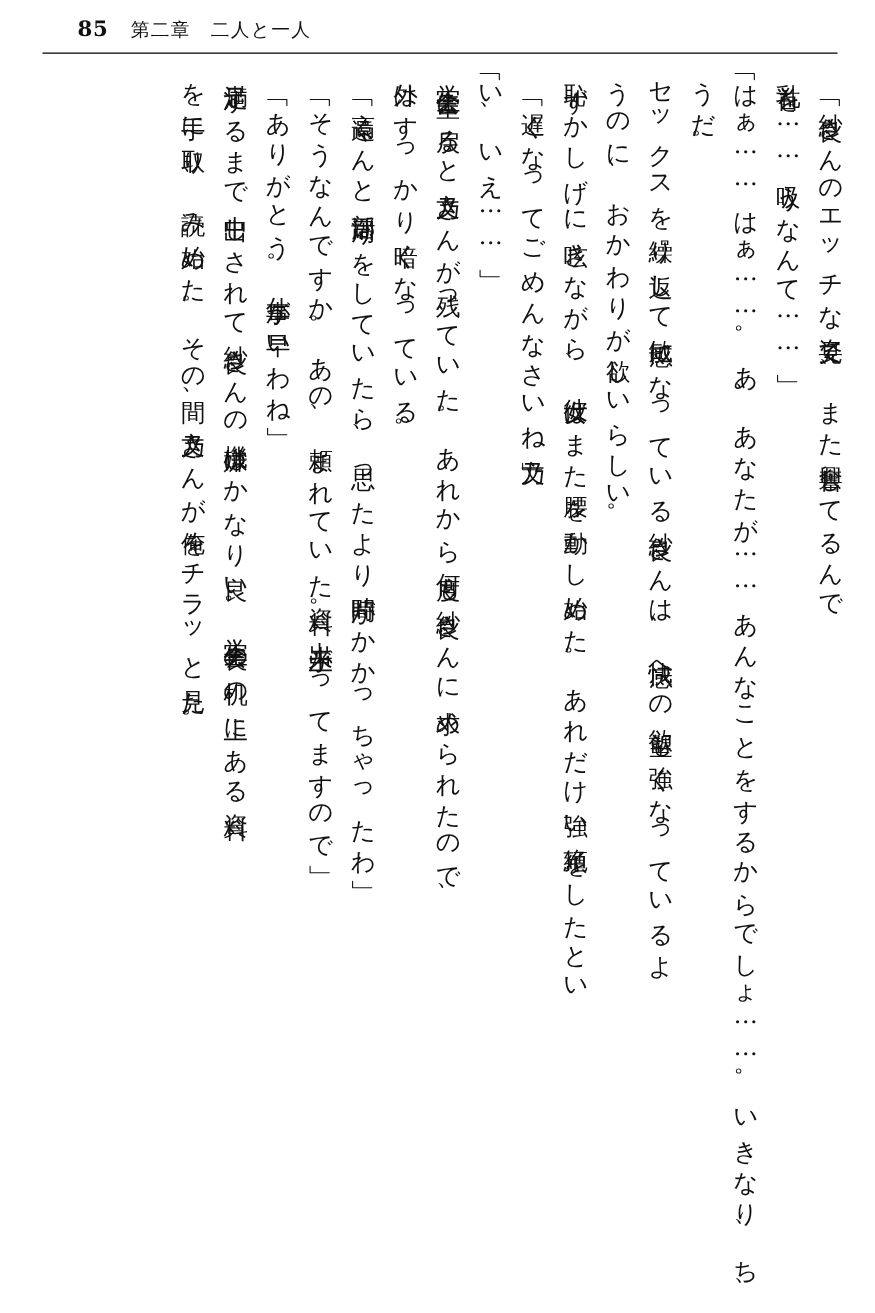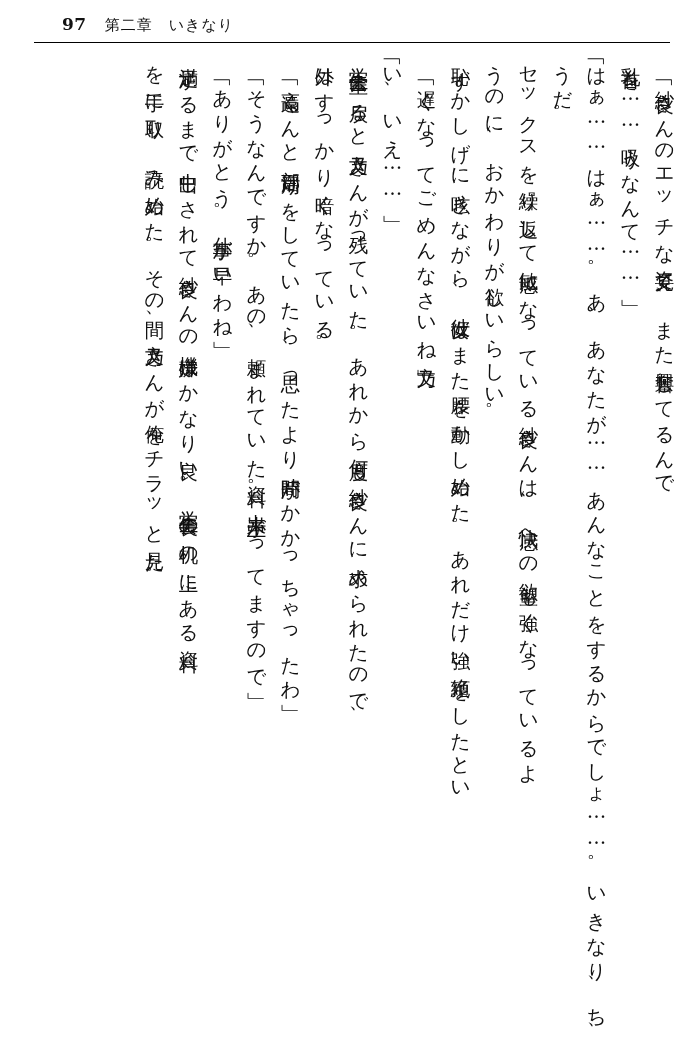--- a/index.html
+++ b/index.html
@@ -83,22 +83,22 @@
     padding-top: 21px;
     box-sizing: border-box;
   }
 </style>
 </head>
 <body>
 
 <div class="page">
 
   <div class="header">
-    <span class="page-number">97</span>
-    <span class="chapter-title">第二章　いきなり</span>
+    <span class="page-number">85</span>
+    <span class="chapter-title">第二章　二人と一人</span>
   </div>
   <div class="header-rule"></div>
 
   <div class="body-area">
     <div class="vline indent">「紗良さんのエッチな姿見て、また興奮してるんで</div>
     <div class="vline">乳首を……吸うなんて……」</div>
     <div class="vline">「はぁ……はぁ……。あ、あなたが……あんなことをするからでしょ……。いきなり、ち、</div>
     <div class="vline">うだ。</div>
     <div class="vline">セックスを繰り返して敏感になっている紗良さんは、快感への欲望も強くなっているよ</div>
     <div class="vline">うのに、おかわりが欲しいらしい。</div>

